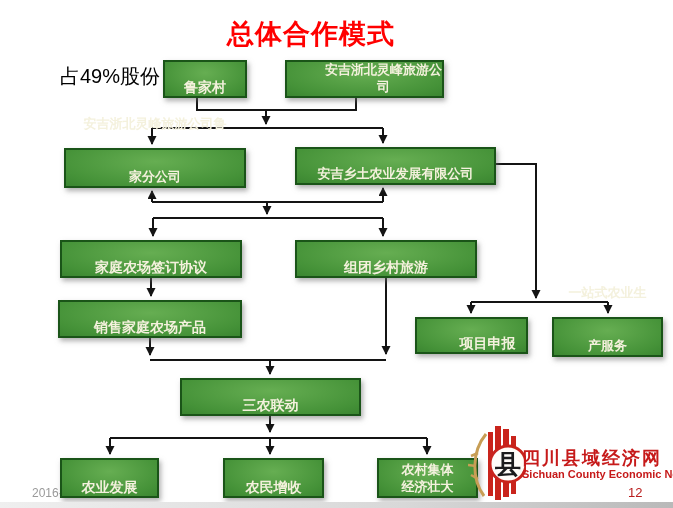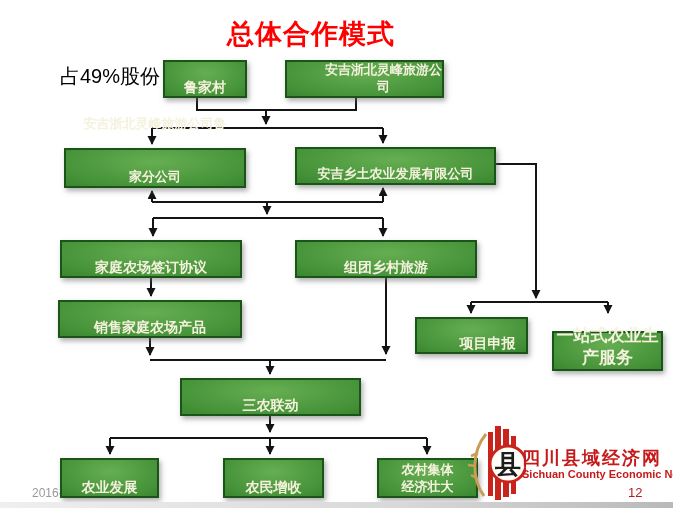--- a/index.html
+++ b/index.html
@@ -100,21 +100,21 @@
   <div class="box" style="left:295px;top:240px;width:182px;height:38px;font-size:14px;">
     <span>组团乡村旅游</span>
   </div>
 
   <div class="box" style="left:58px;top:300px;width:184px;height:38px;font-size:14px;">
     <span>销售家庭农场产品</span>
   </div>
   <div class="box" style="left:415px;top:317px;width:113px;height:37px;font-size:14px;padding-left:32px;">
     <span>项目申报</span>
   </div>
-  <div class="box" style="left:552px;top:331px;width:111px;height:40px;font-size:17px;">
+  <div class="box" style="left:552px;top:317px;width:111px;height:40px;font-size:13px;gap:36px;">
     <span>一站式农业生</span>
     <span>产服务</span>
   </div>
 
   <div class="box" style="left:180px;top:378px;width:181px;height:38px;font-size:14px;">
     <span>三农联动</span>
   </div>
 
   <div class="box" style="left:60px;top:458px;width:99px;height:40px;font-size:14px;">
     <span>农业发展</span>

